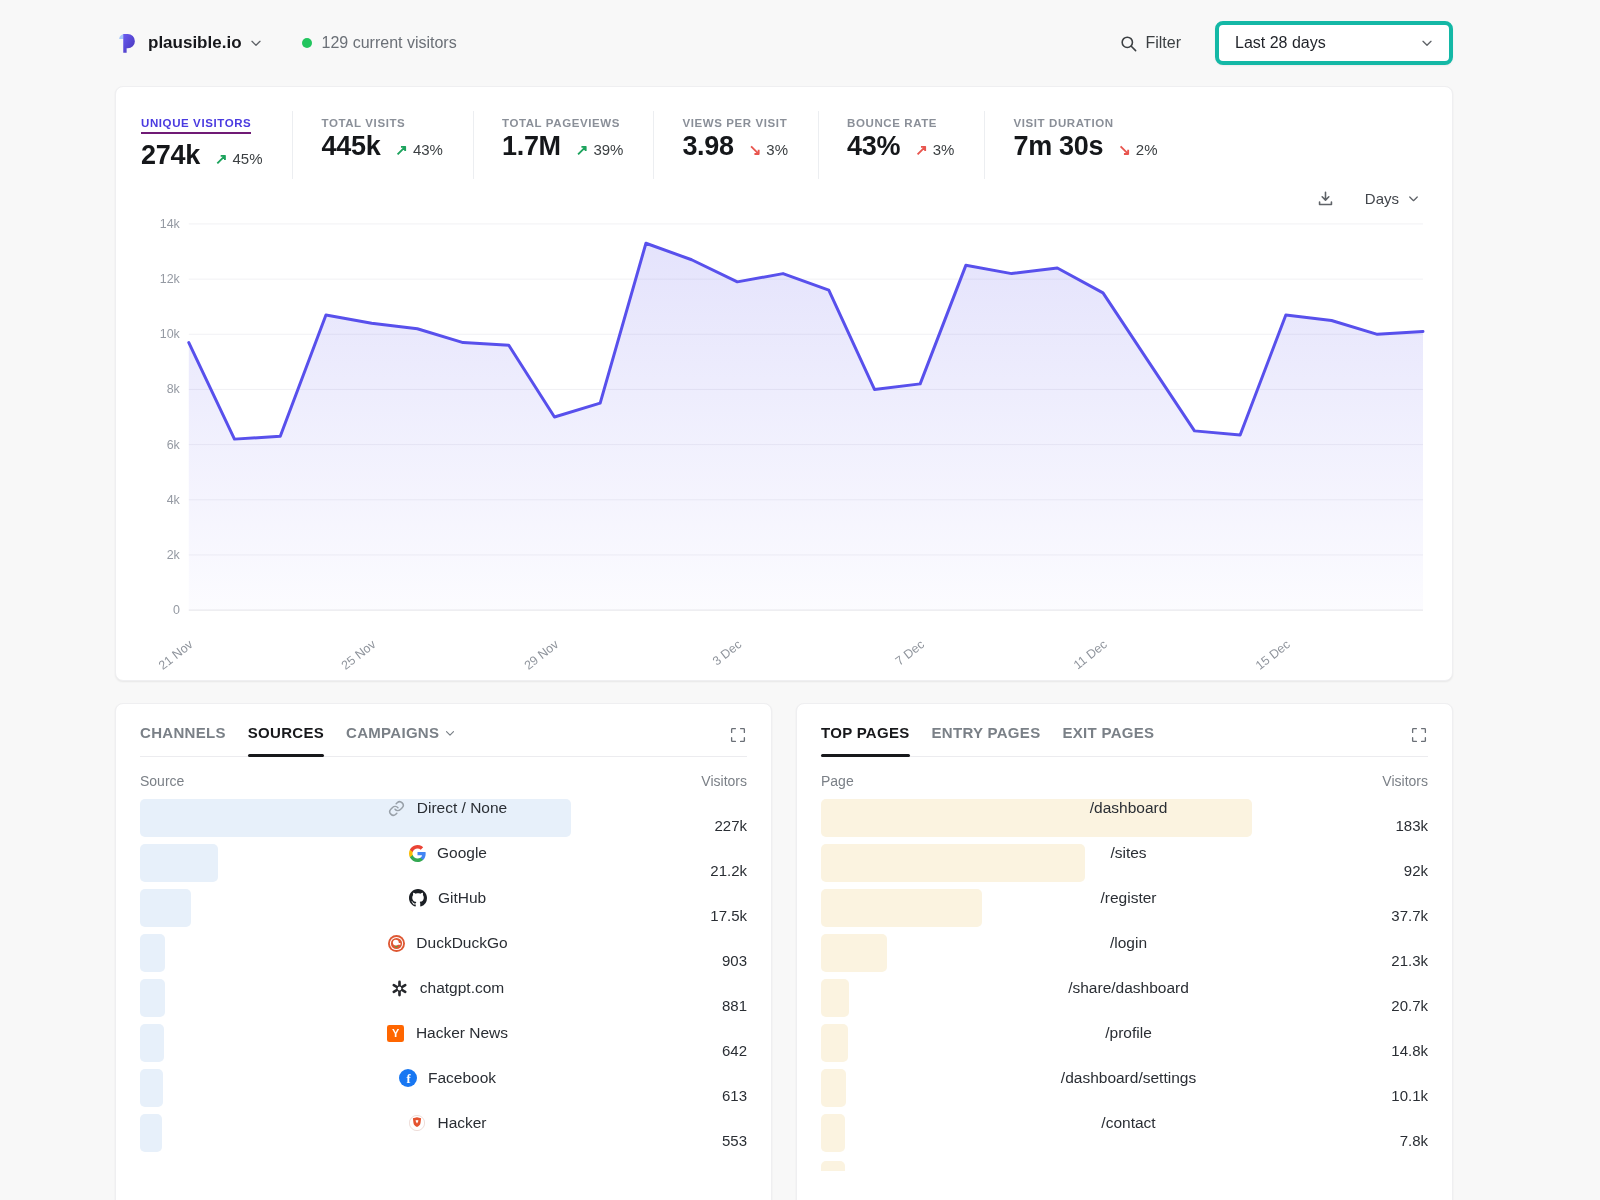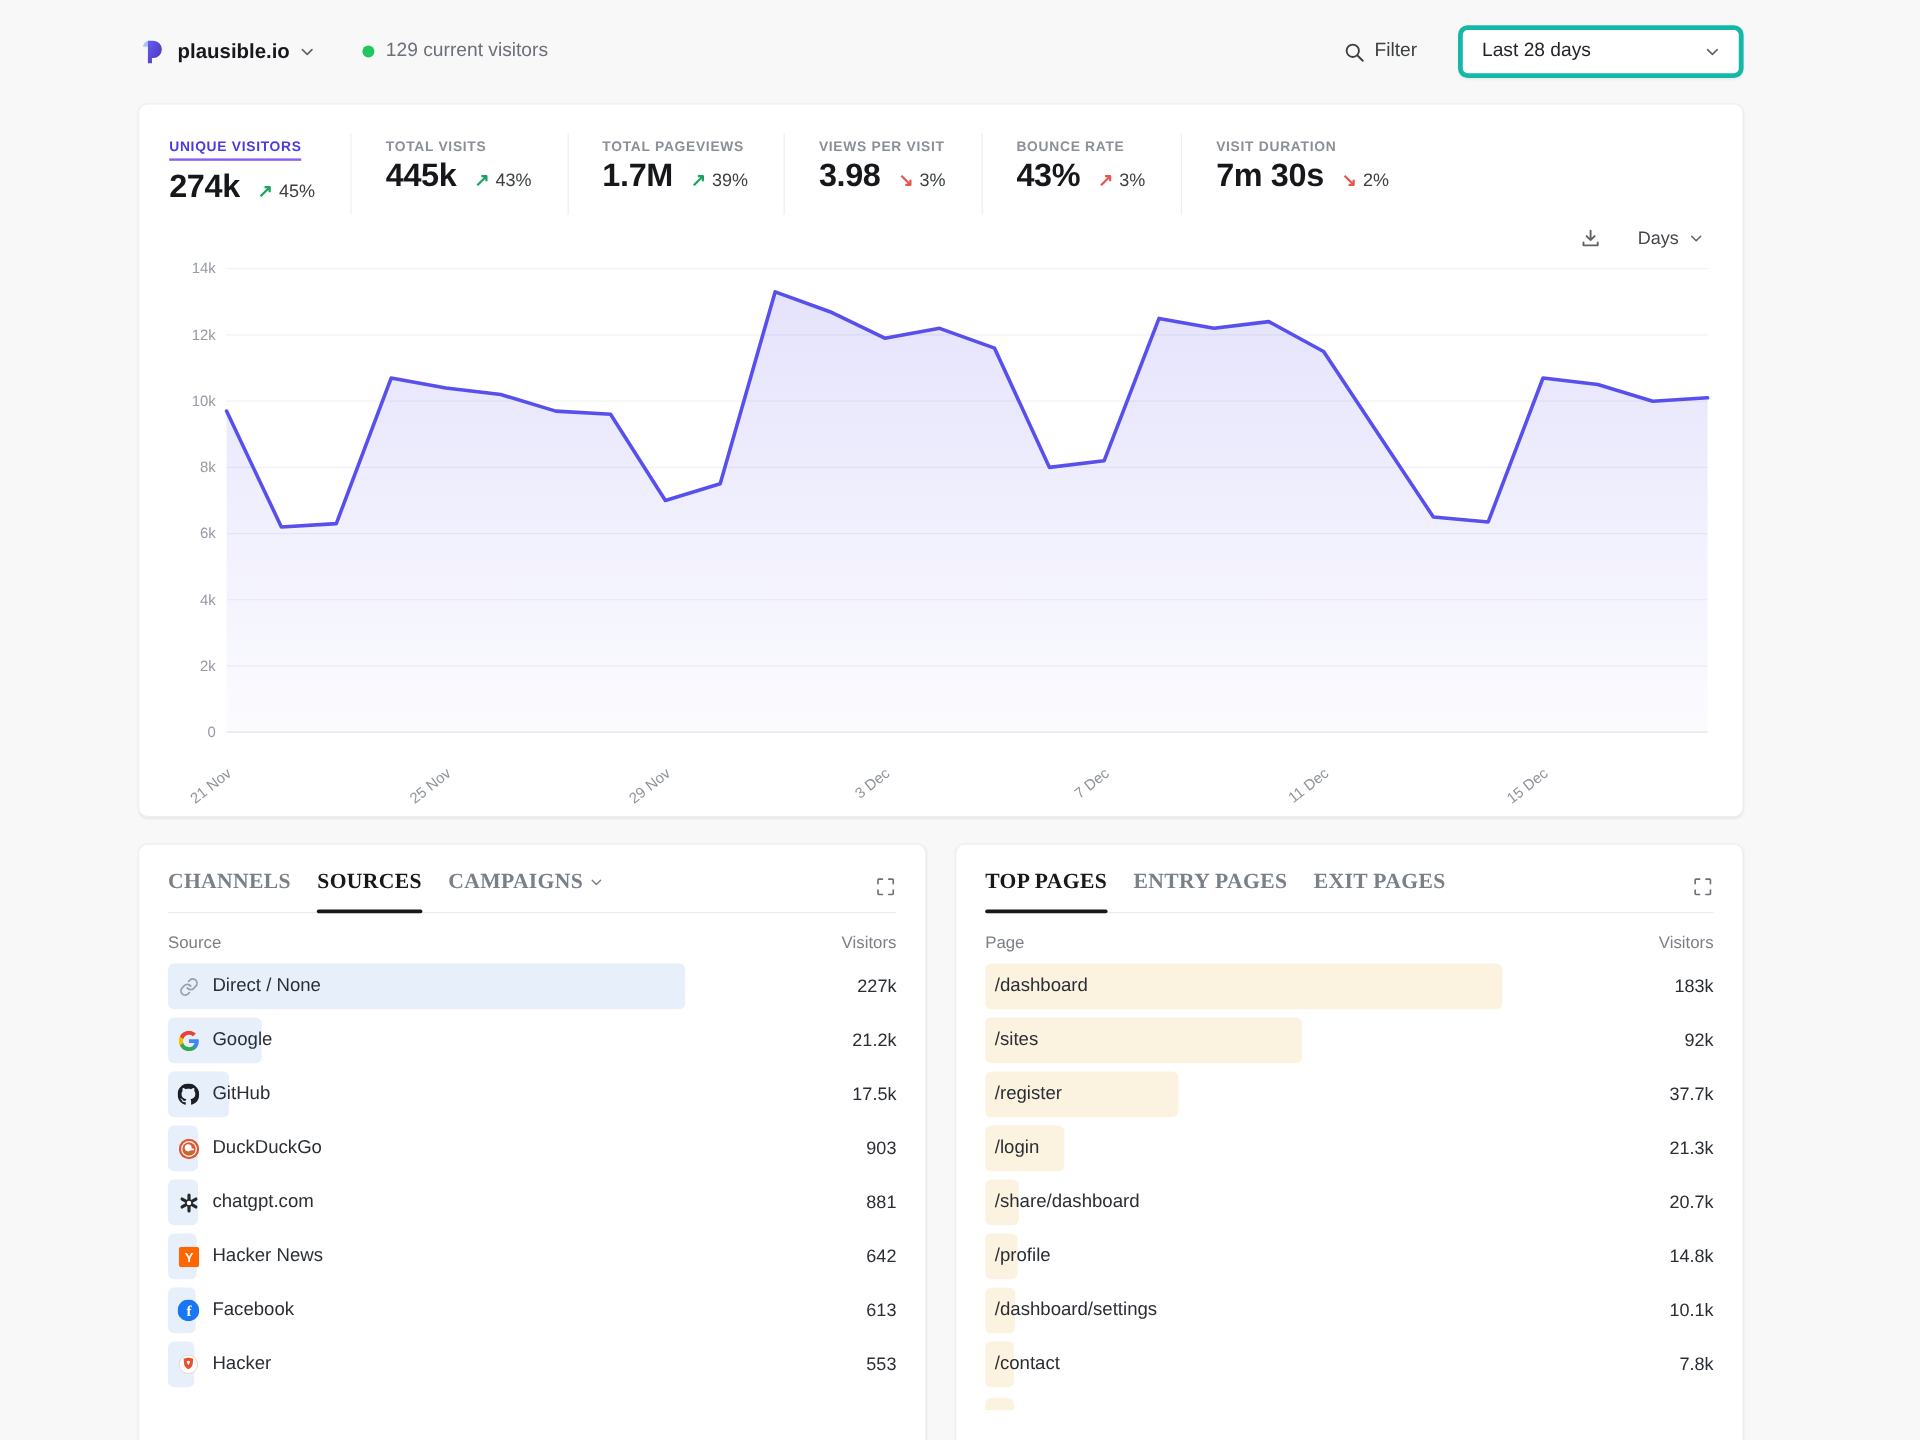--- a/index.html
+++ b/index.html
@@ -25,21 +25,21 @@
 
   
   .card { background:#fff; border-radius:8px; box-shadow:0 1px 2px rgba(0,0,0,.07); border:1px solid #efeff1; }
   .main-card { height:595px; padding:24px 25px 0; overflow:hidden; }
 
   .metrics { display:flex; }
   .metric { padding:2px 30px 8px 28px; border-left:1px solid #eceef1; cursor:pointer; }
   .metric:first-child { border-left:none; padding-left:0; }
   .m-label { font-size:11.5px; font-weight:700; letter-spacing:.6px; color:#8a8f98; 
              display:inline-block; }
-  .metric.active .m-label { color:#4a3ae0; border-bottom:2px solid #8b5cf6; padding-bottom:3px; margin-bottom:6px; }
+  .metric.active .m-label { color:#4a3ae0; border-bottom:2px solid #701a75; padding-bottom:3px; margin-bottom:6px; }
   .m-value-row { display:flex; align-items:baseline; }
   .m-value { font-size:27px; font-weight:700; color:#15171a; letter-spacing:-.3px; }
   .m-arrow { font-size:15px; margin-left:15px; font-weight:700; }
   .m-arrow.good { color:#1ca35d; }
   .m-arrow.bad { color:#e8554e; }
   .m-change { font-size:15px; color:#3c4043; margin-left:5px; }
 
   .chart-controls { display:flex; justify-content:flex-end; align-items:center; gap:30px; margin:10px 6px 0 0; }
   .interval { display:flex; align-items:center; gap:7px; font-size:15px; color:#42464c; cursor:pointer; }
   .icon-btn { cursor:pointer; display:flex; }
@@ -47,30 +47,30 @@
   .chart-wrap { margin-top:2px; }
   .chart-wrap svg { display:block; width:100%; height:auto; }
   .ytick { fill:#959aa3; font-size:12.5px; font-family:"Liberation Sans",sans-serif; }
   .xtick { fill:#8f949c; font-size:12.5px; font-family:"Liberation Sans",sans-serif; }
 
   
   .panels { display:flex; gap:24px; margin-top:22px; }
   .panel { flex:1; height:520px; padding:20px 24px; overflow:hidden; }
 
   .tabs { display:flex; align-items:flex-end; gap:22px; border-bottom:1px solid #ececef; }
-  .tab { position:relative; padding-bottom:15px; font-size:18px; font-weight:700; letter-spacing:.3px;
-         color:#7a8087; cursor:pointer; display:flex; align-items:center; gap:4px;font-family:Liberation Serif, serif; }
+  .tab { position:relative; padding-bottom:15px; font-size:15px; font-weight:700; letter-spacing:.3px;
+         color:#7a8087; cursor:pointer; display:flex; align-items:center; gap:4px; }
   .tab.active { color:#17181b; }
   .tab.active::after { content:''; position:absolute; left:0; right:0; bottom:-1px; height:3px;
                        background:#17181b; border-radius:2px; }
   .expand { margin-left:auto; padding-bottom:12px; }
 
   .cols { display:flex; justify-content:space-between; margin:16px 0 10px; font-size:14px; color:#7b8087; }
 
-  .row { position:relative; height:38px; margin-bottom:7px; display:flex; align-items:center; }
+  .row { position:relative; height:38px; margin-bottom:7px; display:flex; align-items:center;flex-direction:column; }
   .bar { position:absolute; left:0; top:0; bottom:0; border-radius:5px; }
   .bar-blue { background:#e7f0fa; }
   .bar-cream { background:#fbf3e0; }
   .row-content { position:relative; display:flex; align-items:center; gap:11px; padding-left:8px; }
   .favicon { width:18px; height:18px; display:flex; align-items:center; justify-content:center; }
   .favicon svg { display:block; }
   .row-label { font-size:15.5px; color:#2a2e34; }
   .row-value { position:relative; margin-left:auto; font-size:15px; color:#2a2e34; }
   .row.partial { height:12px; margin-bottom:0; }
   .row.partial .bar { border-radius:5px 5px 0 0; top:2px; }

